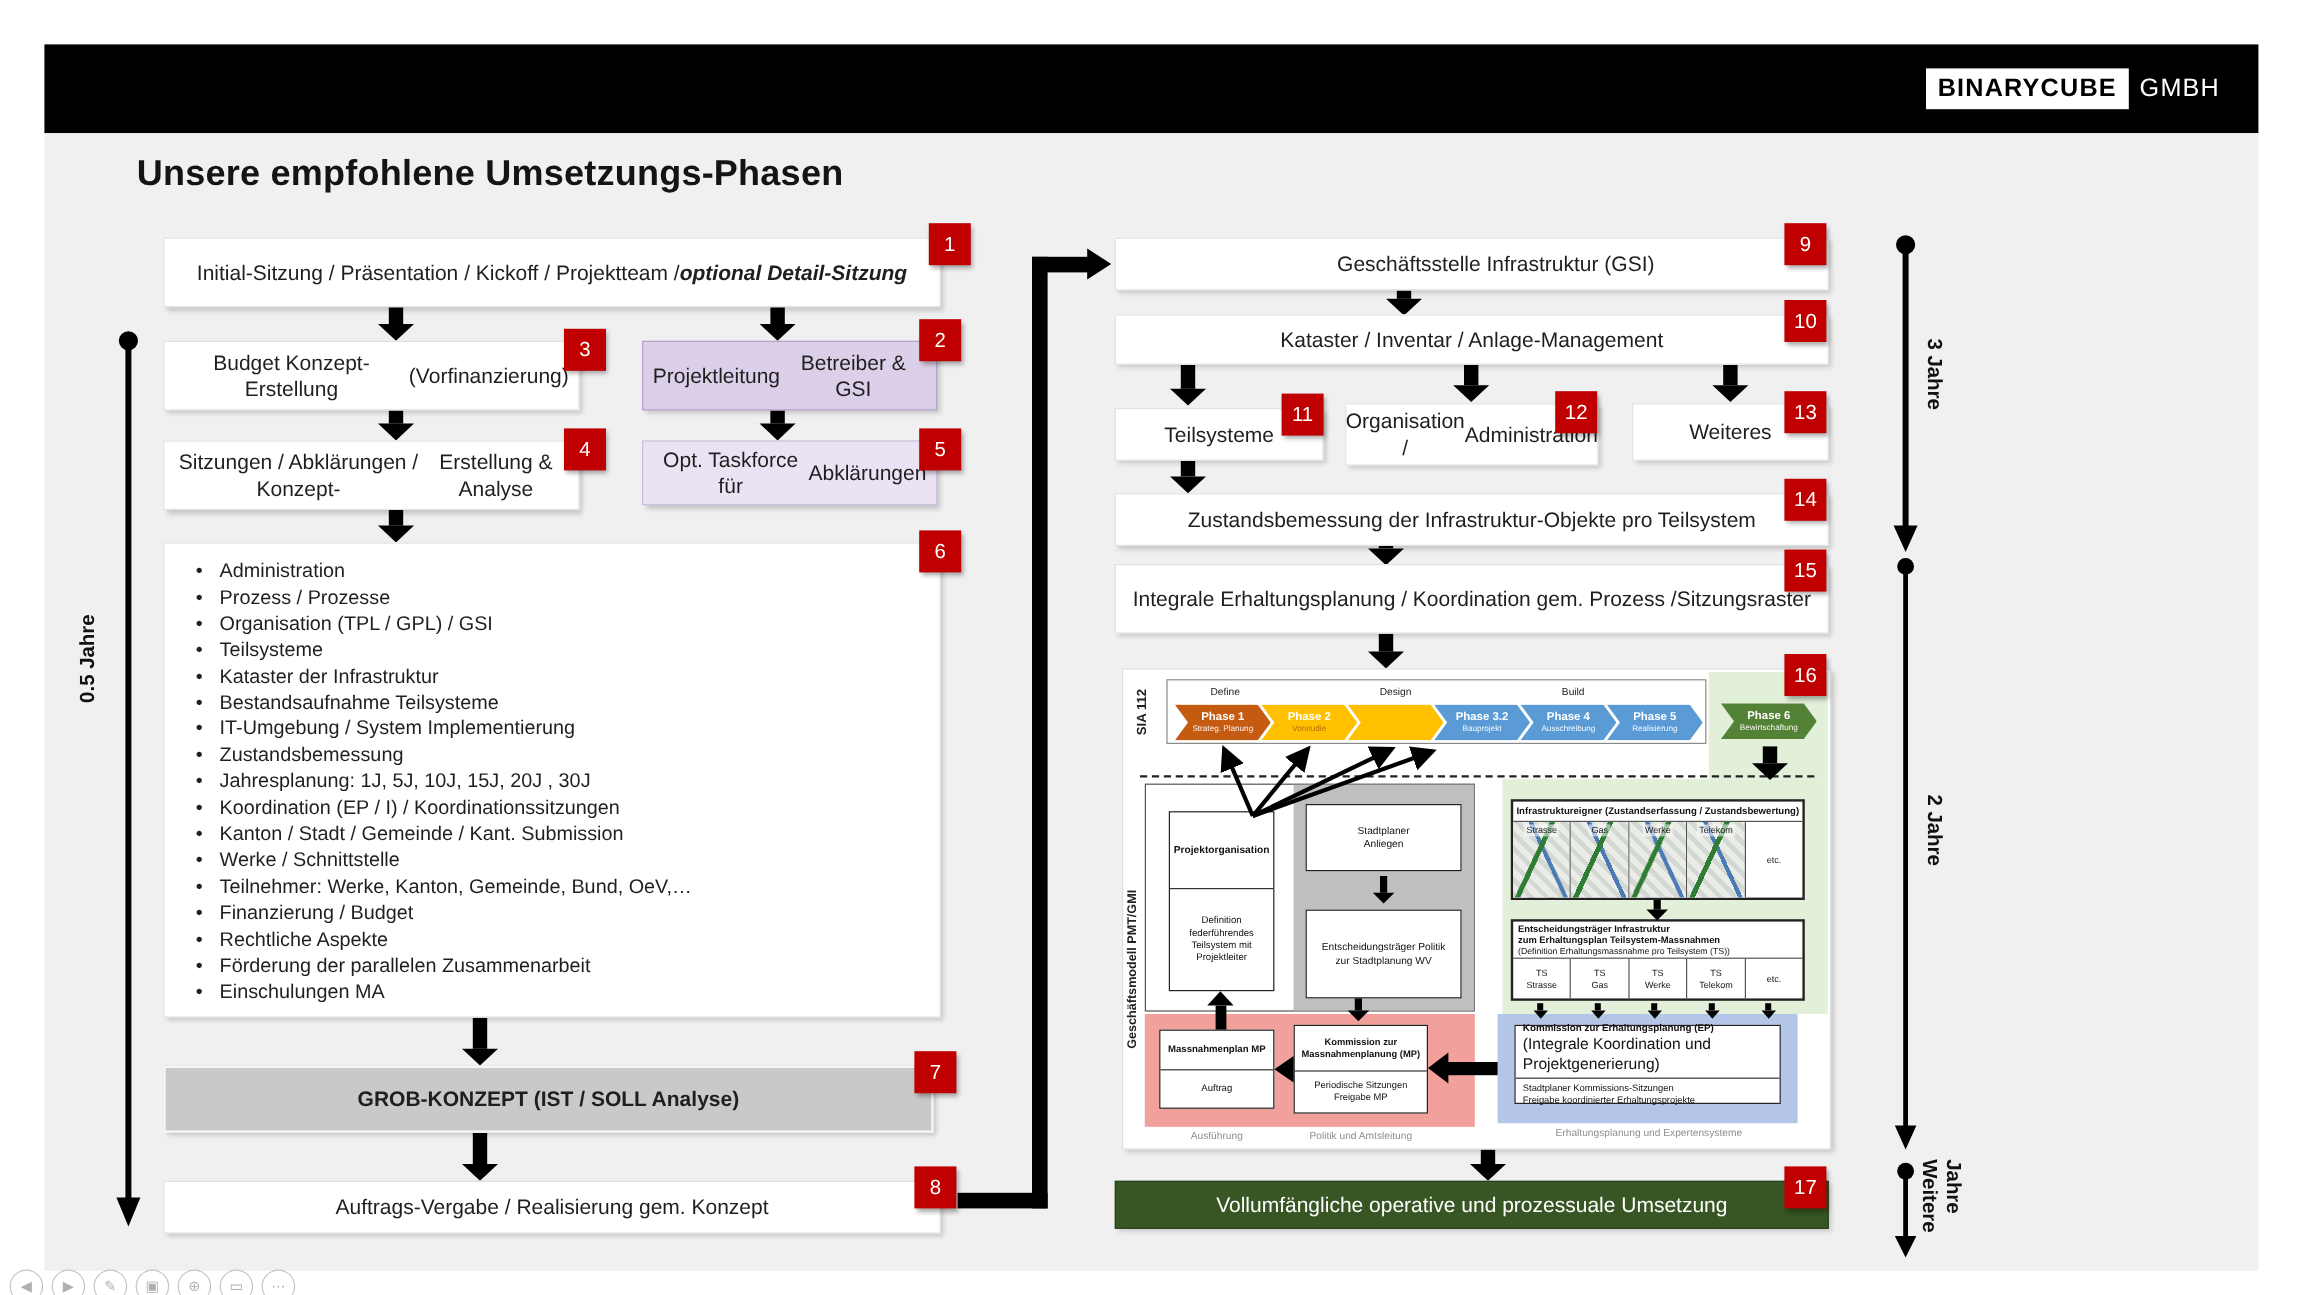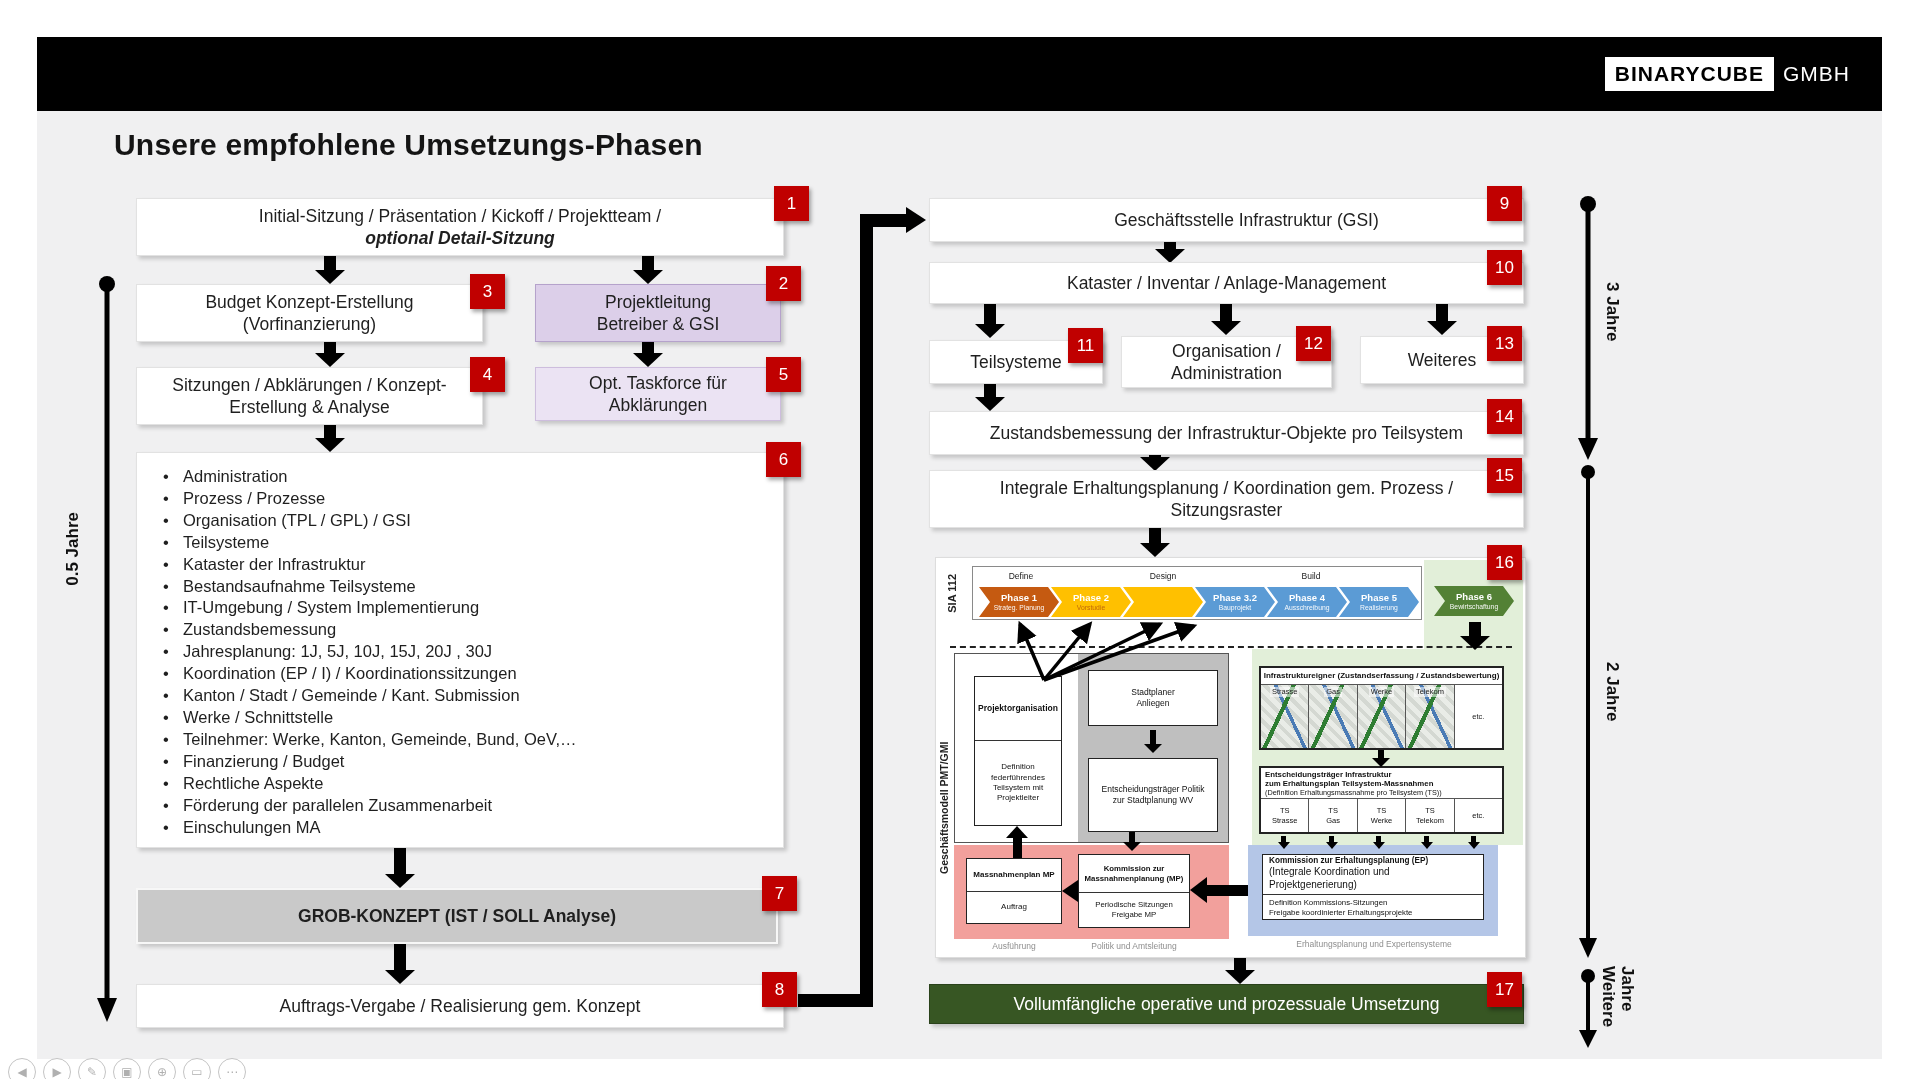--- a/index.html
+++ b/index.html
@@ -10,21 +10,21 @@
   
   #hdr{left:37px;top:37px;width:1845px;height:74px;background:#000;}
   #slide-body{left:37px;top:111px;width:1845px;height:948px;background:#f0f0f1;}
   #logo{right:32px;top:50%;transform:translateY(-50%);display:flex;align-items:center;gap:9px;}
   #logo .lg1{background:#fff;color:#000;font-size:21px;font-weight:bold;letter-spacing:1px;padding:5px 10px;}
   #logo .lg2{color:#fff;font-size:21px;letter-spacing:1px;}
   #title{left:114px;top:128px;font-size:30px;font-weight:bold;color:#141414;letter-spacing:.2px;}
 
   
   .box{position:absolute;background:#fff;border:1px solid #e2e2e2;box-shadow:3px 3px 4px rgba(0,0,0,.18);
-    display:flex;flex-direction:column;align-items:center;justify-content:center;text-align:center;
+    display:flex;align-items:center;justify-content:center;text-align:center;
     font-size:17.5px;color:#1f1f1f;line-height:1.28;z-index:3;padding:2px 8px;box-sizing:border-box;}
   .badge{position:absolute;width:35px;height:35px;background:#C00000;color:#fff;font-size:17px;
     display:flex;align-items:center;justify-content:center;z-index:6;box-shadow:2px 3px 4px rgba(0,0,0,.35);}
   .purple{background:#dccfe9;border:1px solid #b5a2cb;}
   .purple-light{background:#ebe3f3;border:1px solid #cdbddd;}
   .graybox{background:#c9c9c9;border:2px solid #f7f7f7;font-weight:bold;}
   .dgreen{background:#375623;color:#fff;border:1px solid #2a421b;}
 
   
   .darr{position:absolute;width:30px;z-index:2;}
@@ -371,24 +371,24 @@
       <div style="flex:1.1;display:flex;align-items:center;justify-content:center;font-weight:bold;border-bottom:1px solid #333;width:100%;font-size:7.8px;padding:0 3px;box-sizing:border-box;line-height:1.2;">Kommission zur Massnahmenplanung (MP)</div>
       <div style="flex:1;display:flex;align-items:center;justify-content:center;font-size:7.8px;padding:0 6px;line-height:1.25;">Periodische Sitzungen Freigabe MP</div>
     </div>
 
     <div class="blk" style="left:270px;top:327px;width:42px;height:11px;z-index:4;"></div>
     <div class="rhead" style="left:254px;top:319px;border-top:13px solid transparent;border-bottom:13px solid transparent;border-right:17px solid #000;z-index:4;"></div>
 
     <div class="ibox" style="left:326px;top:296px;width:222px;height:66px;align-items:flex-start;text-align:left;">
       <div style="border-bottom:1px solid #333;width:100%;padding:3px 6px;box-sizing:border-box;line-height:1.25;">
         <div style="font-weight:bold;font-size:8.2px;">Kommission zur Erhaltungsplanung (EP)</div>
-        <div style="font-size:10px;">(Integrale Koordination und Projektgenerierung)</div>
+        <div style="font-size:13px;">(Integrale Koordination und Projektgenerierung)</div>
       </div>
       <div style="padding:3px 6px;line-height:1.3;">
-        <div style="font-size:7.8px;">Definition Kommissions-Sitzungen</div>
+        <div style="font-size:7.8px;">Stadtplaner Kommissions-Sitzungen</div>
         <div style="font-size:7.8px;">Freigabe koordinierter Erhaltungsprojekte</div>
       </div>
     </div>
 
     <div class="caption" style="left:28px;top:383px;width:100px;">Ausführung</div>
     <div class="caption" style="left:136px;top:383px;width:124px;">Politik und Amtsleitung</div>
     <div class="caption" style="left:320px;top:381px;width:236px;">Erhaltungsplanung und Expertensysteme</div>
 
     <svg style="position:absolute;left:0;top:0;width:589px;height:399px;pointer-events:none;z-index:5;">
       <defs>

